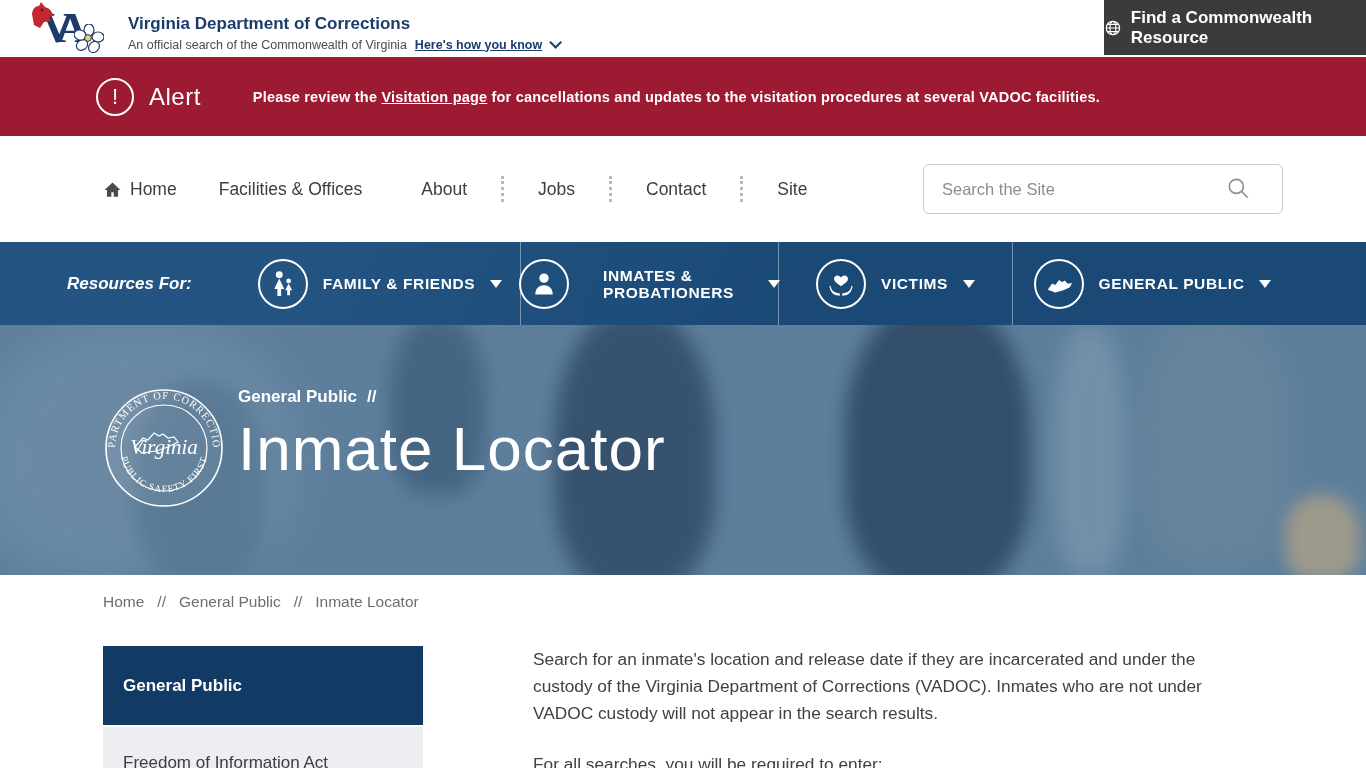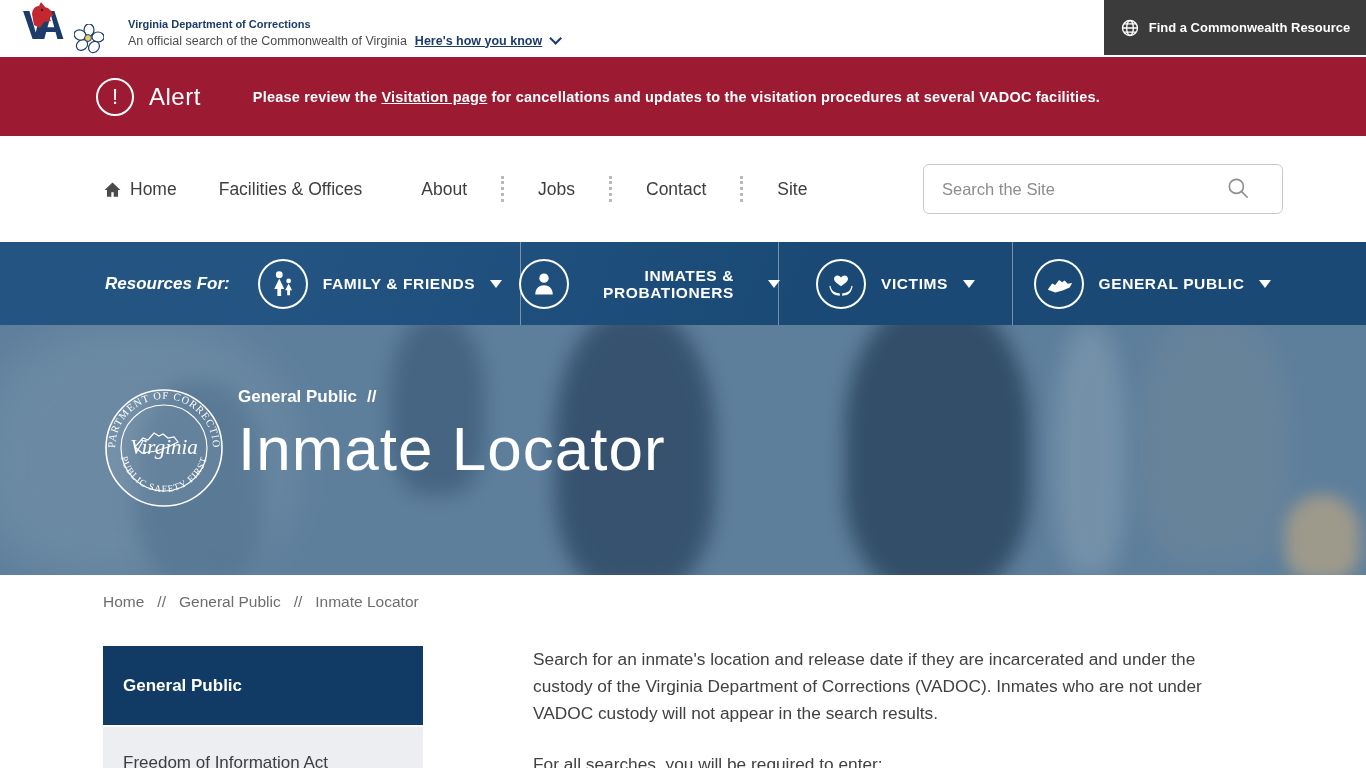--- a/index.html
+++ b/index.html
@@ -3,33 +3,33 @@
 <meta charset="utf-8">
 <style>
   * { margin:0; padding:0; box-sizing:border-box; }
   html,body { width:1366px; height:768px; overflow:hidden; background:#fff;
               font-family:"Liberation Sans", sans-serif; }
   .page { position:relative; width:1366px; height:768px; }
 
   
   .topbar { position:relative; height:57px; background:#fff; display:flex; align-items:center; }
   .logo { position:relative; width:92px; height:54px; margin-left:18px; cursor:pointer; }
-  .logo-va { position:absolute; left:5px; top:2px; font-family:Liberation Mono, monospace;
+  .logo-va { position:absolute; left:24px; top:2px; font-family:Liberation Serif, serif;
              font-weight:700; font-size:42px; letter-spacing:-10px; color:#1b3c6b; line-height:48px; }
   .logo-bird { position:absolute; left:2px; top:0; }
   .logo-flower { position:absolute; left:56px; top:22px; }
   .titleblock { margin-left:18px; }
-  .site-title { color:#1b3c6b; font-weight:700; font-size:11px; margin-top:8px; }
+  .site-title { color:#1b3c6b; font-weight:700; font-size:17px; margin-top:8px; }
   .official-row { display:flex; align-items:center; font-size:12.5px; color:#4c4c4c; margin-top:4px; }
   .hyk { color:#1b3c6b; font-weight:700; text-decoration:underline; margin-left:8px; cursor:pointer; }
   .hyk-chev { width:9px; height:9px; border-right:2px solid #1b3c6b; border-bottom:2px solid #1b3c6b;
               transform:rotate(45deg) translateY(-3px); margin-left:7px; }
   .resource-btn { position:absolute; right:0; top:0; width:262px; height:55px; background:#3b3b3b;
                   display:flex; align-items:center; justify-content:center; gap:9px;
-                  color:#fff; font-weight:700; font-size:13px; cursor:pointer; }
+                  color:#fff; font-weight:700; font-size:17px; cursor:pointer; }
 
   
   .alertbar { height:79px; background:#9c1b33; display:flex; align-items:center; padding-left:96px; }
   .alert-icon { width:38px; height:38px; border:2px solid #fff; border-radius:50%; color:#fff;
                 display:flex; align-items:center; justify-content:center;
                 font-size:22px; font-weight:400; flex:0 0 auto; }
   .alert-word { color:#fff; font-size:24px; font-weight:300; margin-left:15px; letter-spacing:.5px; }
   .alert-msg { color:#fff; font-size:14.5px; font-weight:700; margin-left:52px; letter-spacing:.2px; }
   .alert-msg a { color:#fff; text-decoration:underline; cursor:pointer; }
 
@@ -43,30 +43,30 @@
   .search-wrap { margin-left:auto; position:relative; width:360px;padding-left:20px; }
   .search-wrap input { width:360px; height:50px; border:1px solid #c9c9c9; border-radius:6px;
                        padding:0 48px 0 18px; font-size:16.5px; color:#444;
                        font-family:"Liberation Sans", sans-serif; outline:none; }
   .search-wrap input::placeholder { color:#8d8d8d; }
   .search-btn { position:absolute; right:12px; top:11px; cursor:pointer; }
 
   
   .resbar { height:83px; background:#1b4d7c; display:flex; align-items:stretch;
             background-image:linear-gradient(115deg, rgba(255,255,255,.04) 20%, rgba(0,0,0,.05) 60%); }
-  .res-label { display:flex; align-items:center; padding-left:105px; width:240px;
+  .res-label { display:flex; align-items:center; padding-left:67px; width:240px;
                color:#fff; font-style:italic; font-weight:700; font-size:17px; flex:0 0 auto; }
   .res-item { display:flex; align-items:center; justify-content:center; gap:15px;
               cursor:pointer; flex:0 0 auto; }
   .res-item.bordered { border-left:1px solid rgba(255,255,255,.4); }
   .res-w1{ width:280px; } .res-w2{ width:258px;gap:34px; } .res-w3{ width:234px; } .res-w4{ width:280px; }
   .res-circle { width:50px; height:50px; border:2px solid #fff; border-radius:50%;
                 display:flex; align-items:center; justify-content:center; flex:0 0 auto; }
   .res-text { color:#fff; font-weight:600; font-size:15.5px; letter-spacing:.6px; line-height:17px;
-              text-align:right; }
+              text-align:left; }
   .caret { width:0; height:0; border-left:6px solid transparent; border-right:6px solid transparent;
            border-top:8px solid #fff; }
 
   
   .hero { position:relative; height:250px; background:#5e7f9c; overflow:hidden; }
   .blob { position:absolute; filter:blur(10px); border-radius:45% 45% 35% 35%; }
   .seal { position:absolute; left:103px; top:62px; }
   .hero-text { position:absolute; left:238px; top:62px; color:#fff; }
   .eyebrow { font-size:17px; font-weight:700; display:flex; gap:10px; }
   .hero-title { font-size:62px; font-weight:300; letter-spacing:1px; line-height:66px; margin-top:9px;

